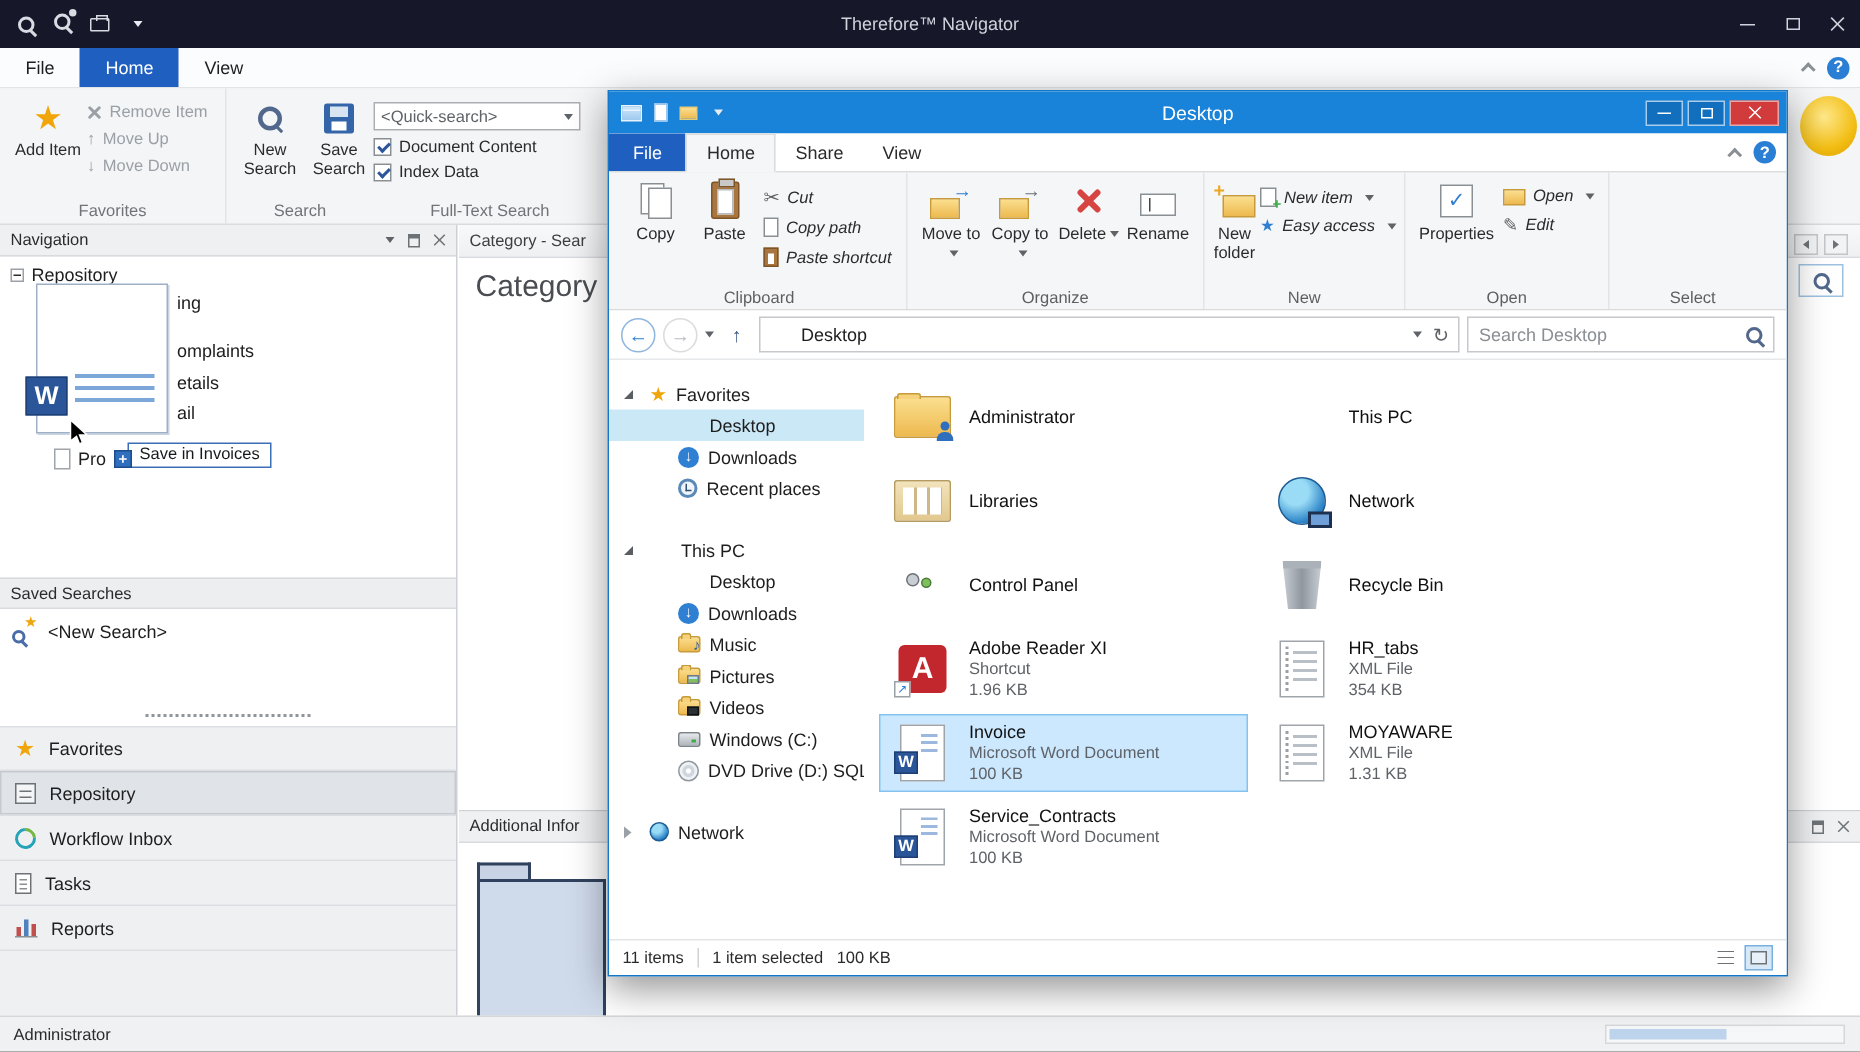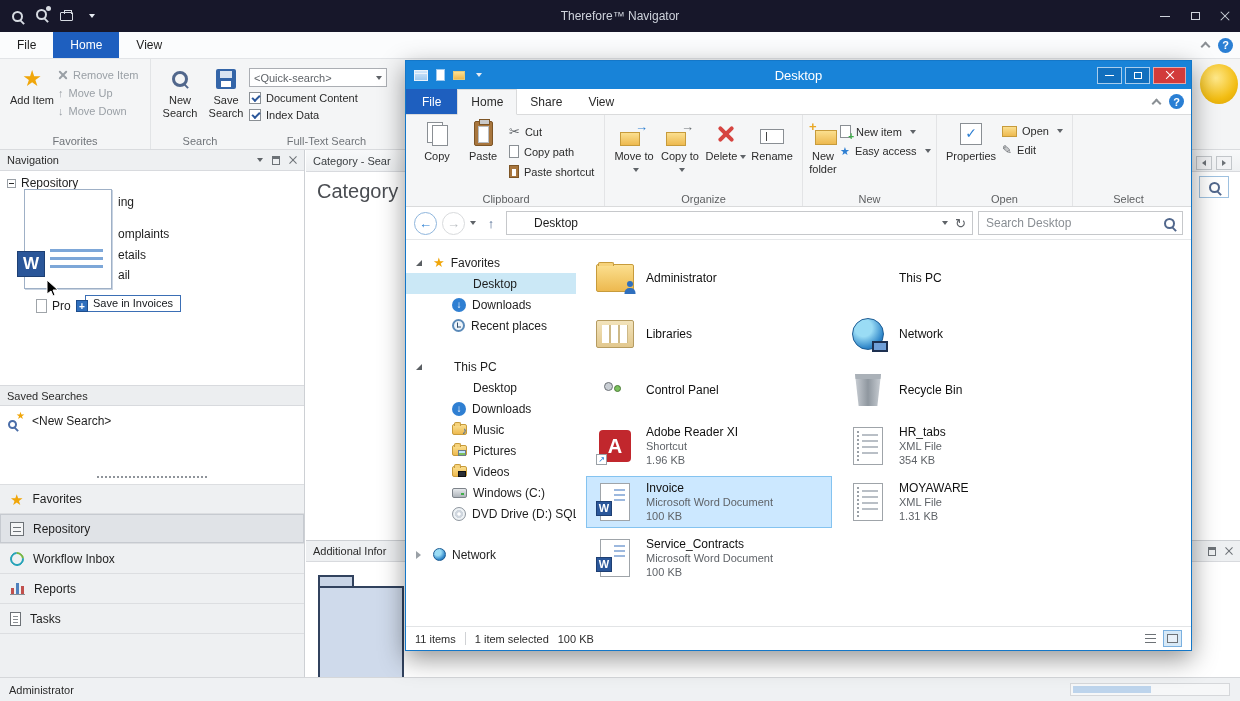--- a/index.html
+++ b/index.html
@@ -195,21 +195,21 @@
 .ex-tabs{height:26px;background:#fff;display:flex;position:relative;border-bottom:1px solid #dadbdc;flex:none;}
 .ex-tab{padding:0 13px;display:flex;align-items:center;font-size:12px;color:#2b2b2b;}
 .ex-tab.filetab{background:#1e5fbf;color:#fff;padding:0 16px;}
 .ex-tab.active{background:#f5f6f7;border:1px solid #dadbdc;border-bottom:1px solid #f5f6f7;margin-bottom:-1px;}
 .ex-ribbon{height:92px;background:#f5f6f7;border-bottom:1px solid #dadbdc;display:flex;padding-left:2px;flex:none;}
 .ex-group{position:relative;display:flex;padding:3px 6px 15px;}
 .ex-group+.ex-group{border-left:1px solid #e3e4e6;}
 .xbig{width:46px;display:flex;flex-direction:column;align-items:center;gap:3px;padding-top:2px;font-size:11px;color:#2b2b2b;text-align:center;line-height:1.15;}
 .xbig .bigic{height:27px;}
 .xsmall-col{display:flex;flex-direction:column;gap:7px;padding-top:7px;margin-left:3px;}
-.xsmall{display:flex;align-items:center;gap:5px;font-size:11px;color:#2b2b2b;white-space:nowrap;}
+.xsmall{display:flex;align-items:center;gap:5px;font-size:11px;color:#2b2b2b;white-space:nowrap;font-style:italic;}
 .copy24{width:21px;height:24px;}
 .copy24::before{content:"";position:absolute;left:0;top:0;width:14px;height:19px;background:#fff;border:1px solid #8a8f94;}
 .copy24::after{content:"";position:absolute;right:0;bottom:0;width:14px;height:19px;background:#fff;border:1px solid #8a8f94;}
 .paste24{width:19px;height:25px;background:#a8763e;border:1px solid #7d5526;border-radius:2px;}
 .paste24::before{content:"";position:absolute;left:4px;top:-3px;width:9px;height:4px;background:#c9c9c9;border:1px solid #7d5526;}
 .paste24::after{content:"";position:absolute;left:3px;top:4px;right:3px;bottom:2px;background:#fff;border:1px solid #b9bdc1;}
 .cutg{color:#5f6368;font-size:13px;line-height:1;}
 .cutg::after{content:"✂";}
 .minipg{width:10px;height:13px;background:#fff;border:1px solid #8a8f94;}
 .minipaste{width:10px;height:13px;background:#a8763e;border:1px solid #7d5526;}
@@ -456,30 +456,30 @@
       </div>
       <div class="side-item sel">
         <span class="cab"></span>
         <span>Repository</span>
       </div>
       <div class="side-item">
         <span class="wf"></span>
         <span>Workflow Inbox</span>
       </div>
       <div class="side-item">
+        <span class="tsk"></span>
+        <span>Tasks</span>
+      </div>
+      <div class="side-item">
         <span class="rep">
             <i></i>
             <i></i>
             <i></i>
           </span>
         <span>Reports</span>
-      </div>
-      <div class="side-item">
-        <span class="tsk"></span>
-        <span>Tasks</span>
       </div>
       <div class="side-fill"></div>
     </div>
 
     <div class="rt-scan"></div>
     <div class="rt-arrows">
       <span class="rt-btn">
           <span class="tri-l"></span>
         </span>
       <span class="rt-btn">

